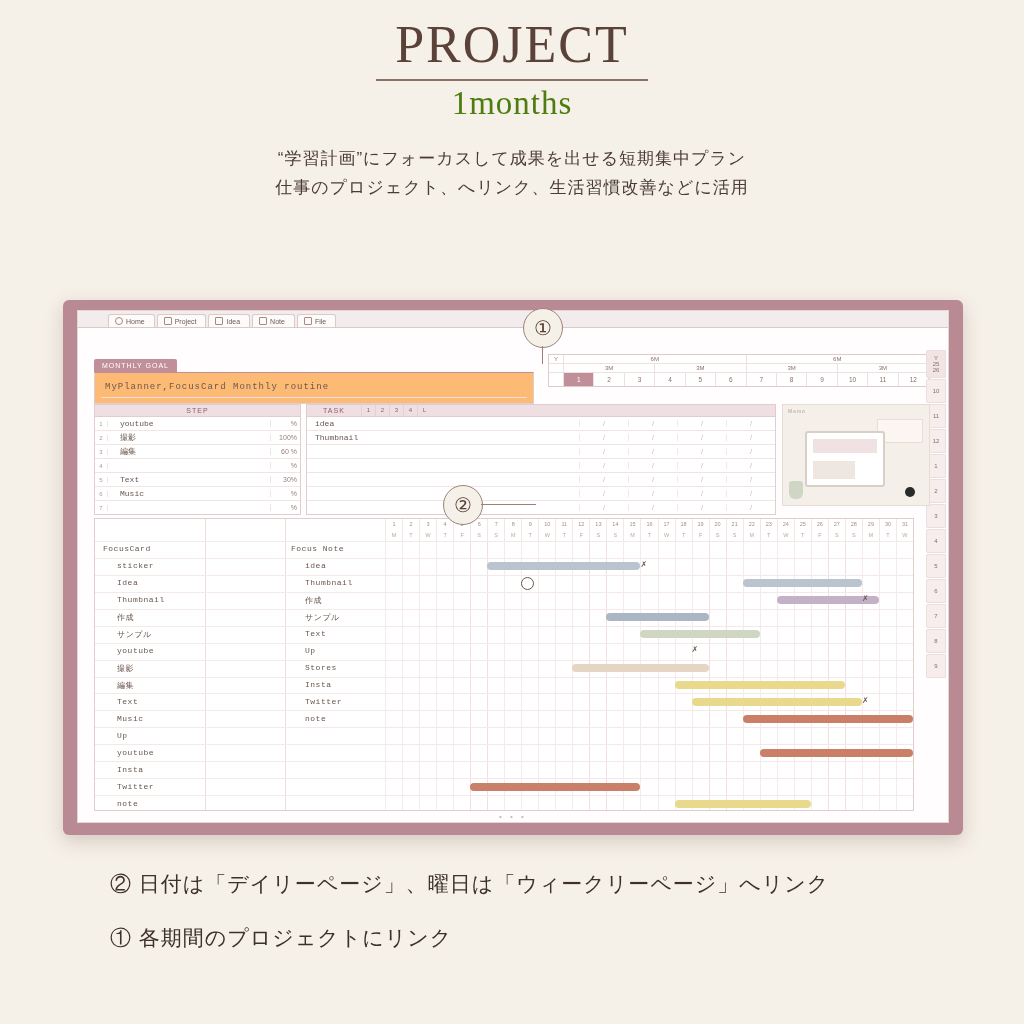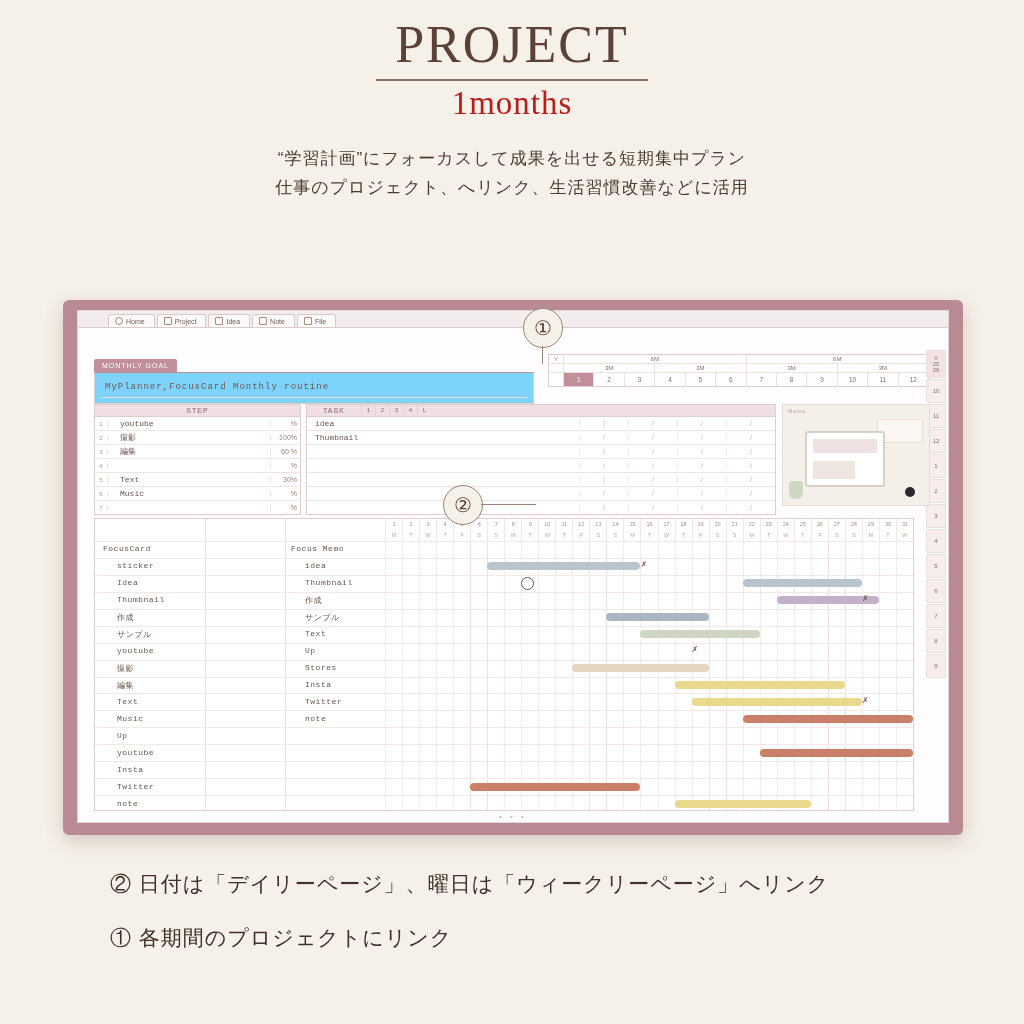--- a/index.html
+++ b/index.html
@@ -15,21 +15,21 @@
   .hdr .title{
     font-family:"Liberation Serif", serif;
     font-size:52px;letter-spacing:2px;color:#5b4238;
     line-height:1.05;
   }
   .hdr .rule{
     width:272px;height:2px;background:#8d7264;margin:6px auto 4px auto;
   }
   .hdr .sub{
     font-family:"Liberation Serif", serif;
-    font-size:33px;color:#b91c1c;letter-spacing:1px;margin-top:2px;
+    font-size:33px;color:#4d7c0f;letter-spacing:1px;margin-top:2px;
   }
   .hdr .lead{
     font-size:27px;color:#3d3129;margin-top:22px;letter-spacing:2px;
   }
   .hdr .desc{
     font-size:17px;color:#4a3b33;margin-top:22px;line-height:1.75;letter-spacing:1px;
   }
 
   
   .device-wrap{
@@ -82,21 +82,21 @@
   .rail .cell.yr{height:26px;flex-direction:column;line-height:1.05;background:#f2e4e4;}
 
   
   .goalbox{position:absolute;left:16px;top:26px;width:440px;}
   .goal-label{
     background:#c08f99;color:#fff;font-size:7px;letter-spacing:1px;
     padding:3px 8px;display:inline-block;border-radius:2px 2px 0 0;
   }
   .goal-field{
     border:1px solid #e0cdcd;border-top:1px solid #c08f99;
-    height:30px;background:#7dd3fc;position:relative;
+    height:30px;background:#fdba74;position:relative;
   }
   .goal-text{
     position:absolute;left:10px;top:9px;font-size:9px;color:#6a574e;
     font-family:"Liberation Mono", monospace;letter-spacing:1px;
   }
   .goal-field .ul{position:absolute;left:6px;right:6px;bottom:5px;height:1px;background:#eedede;}
 
   
   .mstrip{position:absolute;left:470px;top:26px;width:380px;border:1px solid #dfcaca;background:#fff;}
   .mstrip .rowA{display:flex;border-bottom:1px solid #efe0e0;}
@@ -528,21 +528,21 @@
               <div class="rlabel" style="top: 160.969px; left: 22px;">編集</div>
               <div class="rlabel" style="top: 177.906px; left: 22px;">Text</div>
               <div class="rlabel" style="top: 194.844px; left: 22px;">Music</div>
               <div class="rlabel" style="top: 211.781px; left: 22px;">Up</div>
               <div class="rlabel" style="top: 228.719px; left: 22px;">youtube</div>
               <div class="rlabel" style="top: 245.656px; left: 22px;">Insta</div>
               <div class="rlabel" style="top: 262.594px; left: 22px;">Twitter</div>
               <div class="rlabel" style="top: 279.531px; left: 22px;">note</div>
             </div>
           <div id="rightlabels">
-              <div class="rlabel" style="top: 25.4688px; left: 196px;">Focus Memo</div>
+              <div class="rlabel" style="top: 25.4688px; left: 196px;">Focus Note</div>
               <div class="rlabel" style="top: 42.4062px; left: 210px;">idea</div>
               <div class="rlabel" style="top: 59.3438px; left: 210px;">Thumbnail</div>
               <div class="rlabel" style="top: 76.2812px; left: 210px;">作成</div>
               <div class="rlabel" style="top: 93.2188px; left: 210px;">サンプル</div>
               <div class="rlabel" style="top: 110.156px; left: 210px;">Text</div>
               <div class="rlabel" style="top: 127.094px; left: 210px;">Up</div>
               <div class="rlabel" style="top: 144.031px; left: 210px;">Stores</div>
               <div class="rlabel" style="top: 160.969px; left: 210px;">Insta</div>
               <div class="rlabel" style="top: 177.906px; left: 210px;">Twitter</div>
               <div class="rlabel" style="top: 194.844px; left: 210px;">note</div>

